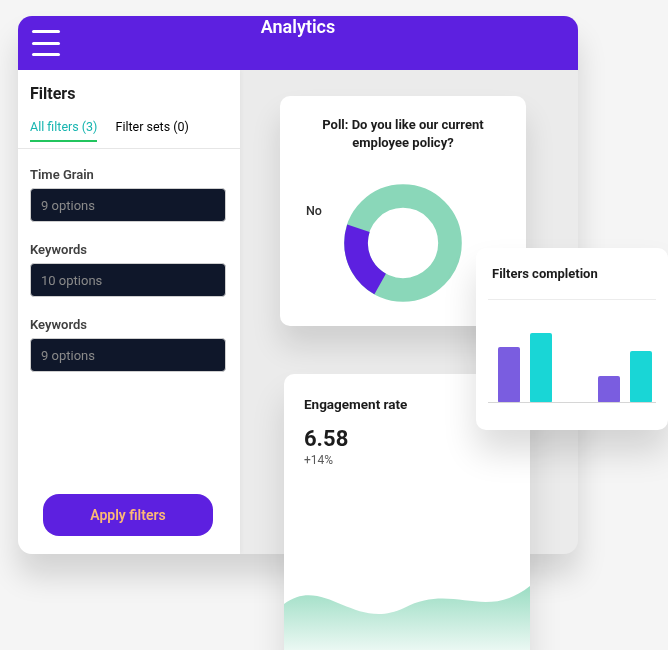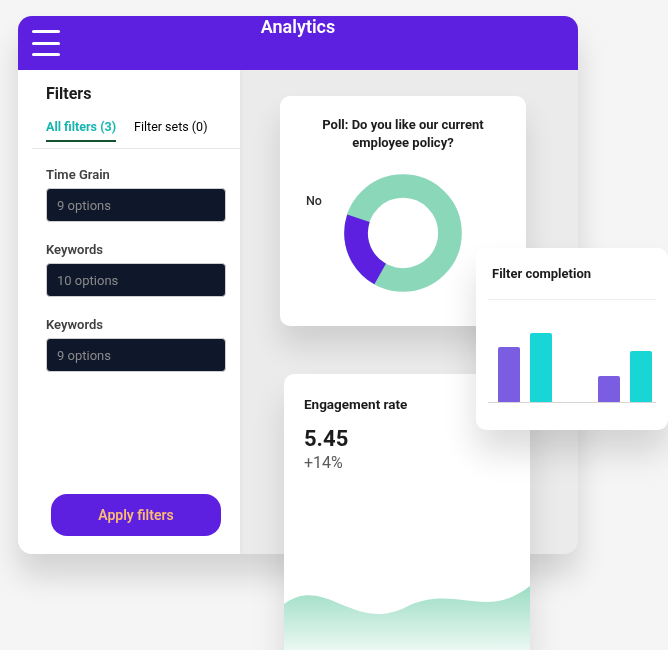--- a/index.html
+++ b/index.html
@@ -9,51 +9,51 @@
 
   .app { width: 560px; height: 538px; background: #ebebeb; border-radius: 14px; overflow: hidden; box-shadow: 0 22px 30px rgba(0,0,0,0.14); position: relative; }
 
   .topbar { height: 54px; background: #5d20e0; display: flex; align-items: flex-start; position: relative; }
   .hamburger { position: absolute; left: 14px; top: 14px; width: 28px; height: 26px; display: flex; flex-direction: column; justify-content: space-between; cursor: pointer; }
   .hamburger span { display: block; height: 3px; background: #fff; border-radius: 2px; width: 100%; }
   .topbar-title { flex: 1; text-align: center; color: #fff; font-size: 18px; font-weight: 600; }
 
   .body { display: flex; height: calc(100% - 54px); }
 
-  .sidebar { width: 222px; background: #fff; padding: 14px 14px 18px 28px; display: flex; flex-direction: column; box-shadow: 2px 0 4px rgba(0,0,0,0.03); }
+  .sidebar { width: 222px; background: #fff; padding: 14px 14px 18px 12px; display: flex; flex-direction: column; box-shadow: 2px 0 4px rgba(0,0,0,0.03); }
   .filters-title { font-size: 16px; font-weight: 700; color: #1c1c1c; margin-bottom: 16px; }
   .tabs { display: flex; gap: 18px; font-size: 12.5px; margin-bottom: 6px; }
   .tab { cursor: pointer; padding-bottom: 6px; }
-  .tab.active { color: #17b5b0; border-bottom: 2px solid #14532d; font-weight: 700; }
+  .tab.active { color: #17b5b0; border-bottom: 2px solid #22c55e; font-weight: 400; }
   .tab.inactive { color: #000000; }
   .tabline { height: 1px; background: #e6e6e6; margin: 0 -14px 14px -14px; }
 
   .field-label { font-size: 13px; font-weight: 600; color: #404040; margin-bottom: 6px; margin-top: 4px; }
   .select { width: 100%; border: 1px solid #cfcfcf; border-radius: 4px; height: 34px; display: flex; align-items: center; padding: 0 10px; font-size: 13px; color: #8a8a8a; background: #0f172a; margin-bottom: 16px; cursor: pointer; }
 
   .apply-btn { margin-top: auto; background: #5d20e0; color: #fdba74; border: none; border-radius: 16px; height: 42px; font-size: 14px; font-weight: 600; cursor: pointer; width: 170px; align-self: center; }
 
   .content { flex: 1; position: relative; }
 
   .card { position: absolute; background: #fff; border-radius: 10px; box-shadow: 0 20px 30px rgba(0,0,0,0.12); }
 
   
   .poll-card { left: 262px; top: 80px; width: 246px; height: 230px; padding: 20px 18px; }
-  .poll-title { font-size: 13px; font-weight: 700; color: #1c1c1c; text-align: center; line-height: 1.35; margin-bottom: 20px; }
+  .poll-title { font-size: 13px; font-weight: 700; color: #1c1c1c; text-align: center; line-height: 1.35; margin-bottom: 30px; }
   .poll-body { position: relative; display: flex; justify-content: center; }
   .donut { width: 124px; height: 124px; }
   .poll-no { position: absolute; left: 8px; top: 22px; font-size: 12.5px; font-weight: 500; color: #2e2e2e; }
   .poll-yes { position: absolute; right: 2px; bottom: 4px; font-size: 12.5px; font-weight: 500; color: #2e2e2e; }
 
   
   .eng-card { left: 266px; top: 358px; width: 246px; height: 288px; background: #fff; border-radius: 10px; box-shadow: 0 24px 34px rgba(0,0,0,0.12); overflow: hidden; position: absolute; }
   .eng-inner { padding: 22px 20px; }
   .eng-title { font-size: 13.5px; font-weight: 700; color: #1c1c1c; margin-bottom: 14px; }
   .eng-value { font-size: 22px; font-weight: 700; color: #1c1c1c; }
-  .eng-delta { font-size: 16px; color: #5a5a5a; margin-top: 2px; }
+  .eng-delta { font-size: 12px; color: #5a5a5a; margin-top: 2px; }
   .wave { position: absolute; left: 0; bottom: 0; width: 100%; height: 100px; }
 
   
   .art-card { left: 458px; top: 232px; width: 192px; height: 182px; background: #fff; border-radius: 10px; box-shadow: 0 22px 34px rgba(0,0,0,0.14); padding: 18px 16px; position: absolute; }
   .art-title { font-size: 13px; font-weight: 700; color: #1c1c1c; margin-bottom: 18px; }
   .bars-wrap { position: relative; height: 104px; }
   .bars-area { position: absolute; left: 0; bottom: 0; width: 100%; height: 94px; display: flex; align-items: flex-end; gap: 10px; padding-left: 6px; }
   .bar { width: 22px; border-radius: 2px; }
   .bar.p { background: #7a5de0; }
   .bar.c { background: #19d6d6; }
@@ -114,36 +114,36 @@
         <circle cx="21" cy="21" r="15.915" fill="none" stroke="#8ad7b9" stroke-width="8"></circle>
         <circle cx="21" cy="21" r="15.915" fill="none" stroke="#5d20e0" stroke-width="8" stroke-dasharray="22 78" stroke-dashoffset="42" transform="rotate(-90 21 21)"></circle>
       </svg>
       <span class="poll-yes">Yes</span>
     </div>
   </div>
 
   <div class="eng-card">
     <div class="eng-inner">
       <div class="eng-title">Engagement rate</div>
-      <div class="eng-value">5.45</div>
+      <div class="eng-value">6.58</div>
       <div class="eng-delta">+14%</div>
     </div>
     <svg class="wave" viewBox="0 0 246 100" preserveAspectRatio="none">
       <defs>
         <linearGradient id="g1" x1="0" y1="0" x2="0" y2="1">
           <stop offset="0%" stop-color="#8ad7b9" stop-opacity="0.85"></stop>
           <stop offset="100%" stop-color="#8ad7b9" stop-opacity="0.05"></stop>
         </linearGradient>
       </defs>
       <path d="M0,42 C40,12 70,70 120,46 C170,20 200,60 246,24 L246,100 L0,100 Z" fill="url(#g1)"></path>
     </svg>
   </div>
 
   <div class="art-card">
-    <div class="art-title">Filter completion</div>
+    <div class="art-title">Filters completion</div>
     <div class="bars-wrap">
       <div class="topline"></div>
       <div class="bars-area">
         <div class="bar p" style="height:60%"></div>
         <div class="bar c" style="height:74%"></div>
         <div style="width:26px"></div>
         <div class="bar p" style="height:29%"></div>
         <div class="bar c" style="height:55%"></div>
       </div>
       <div class="baseline"></div>

